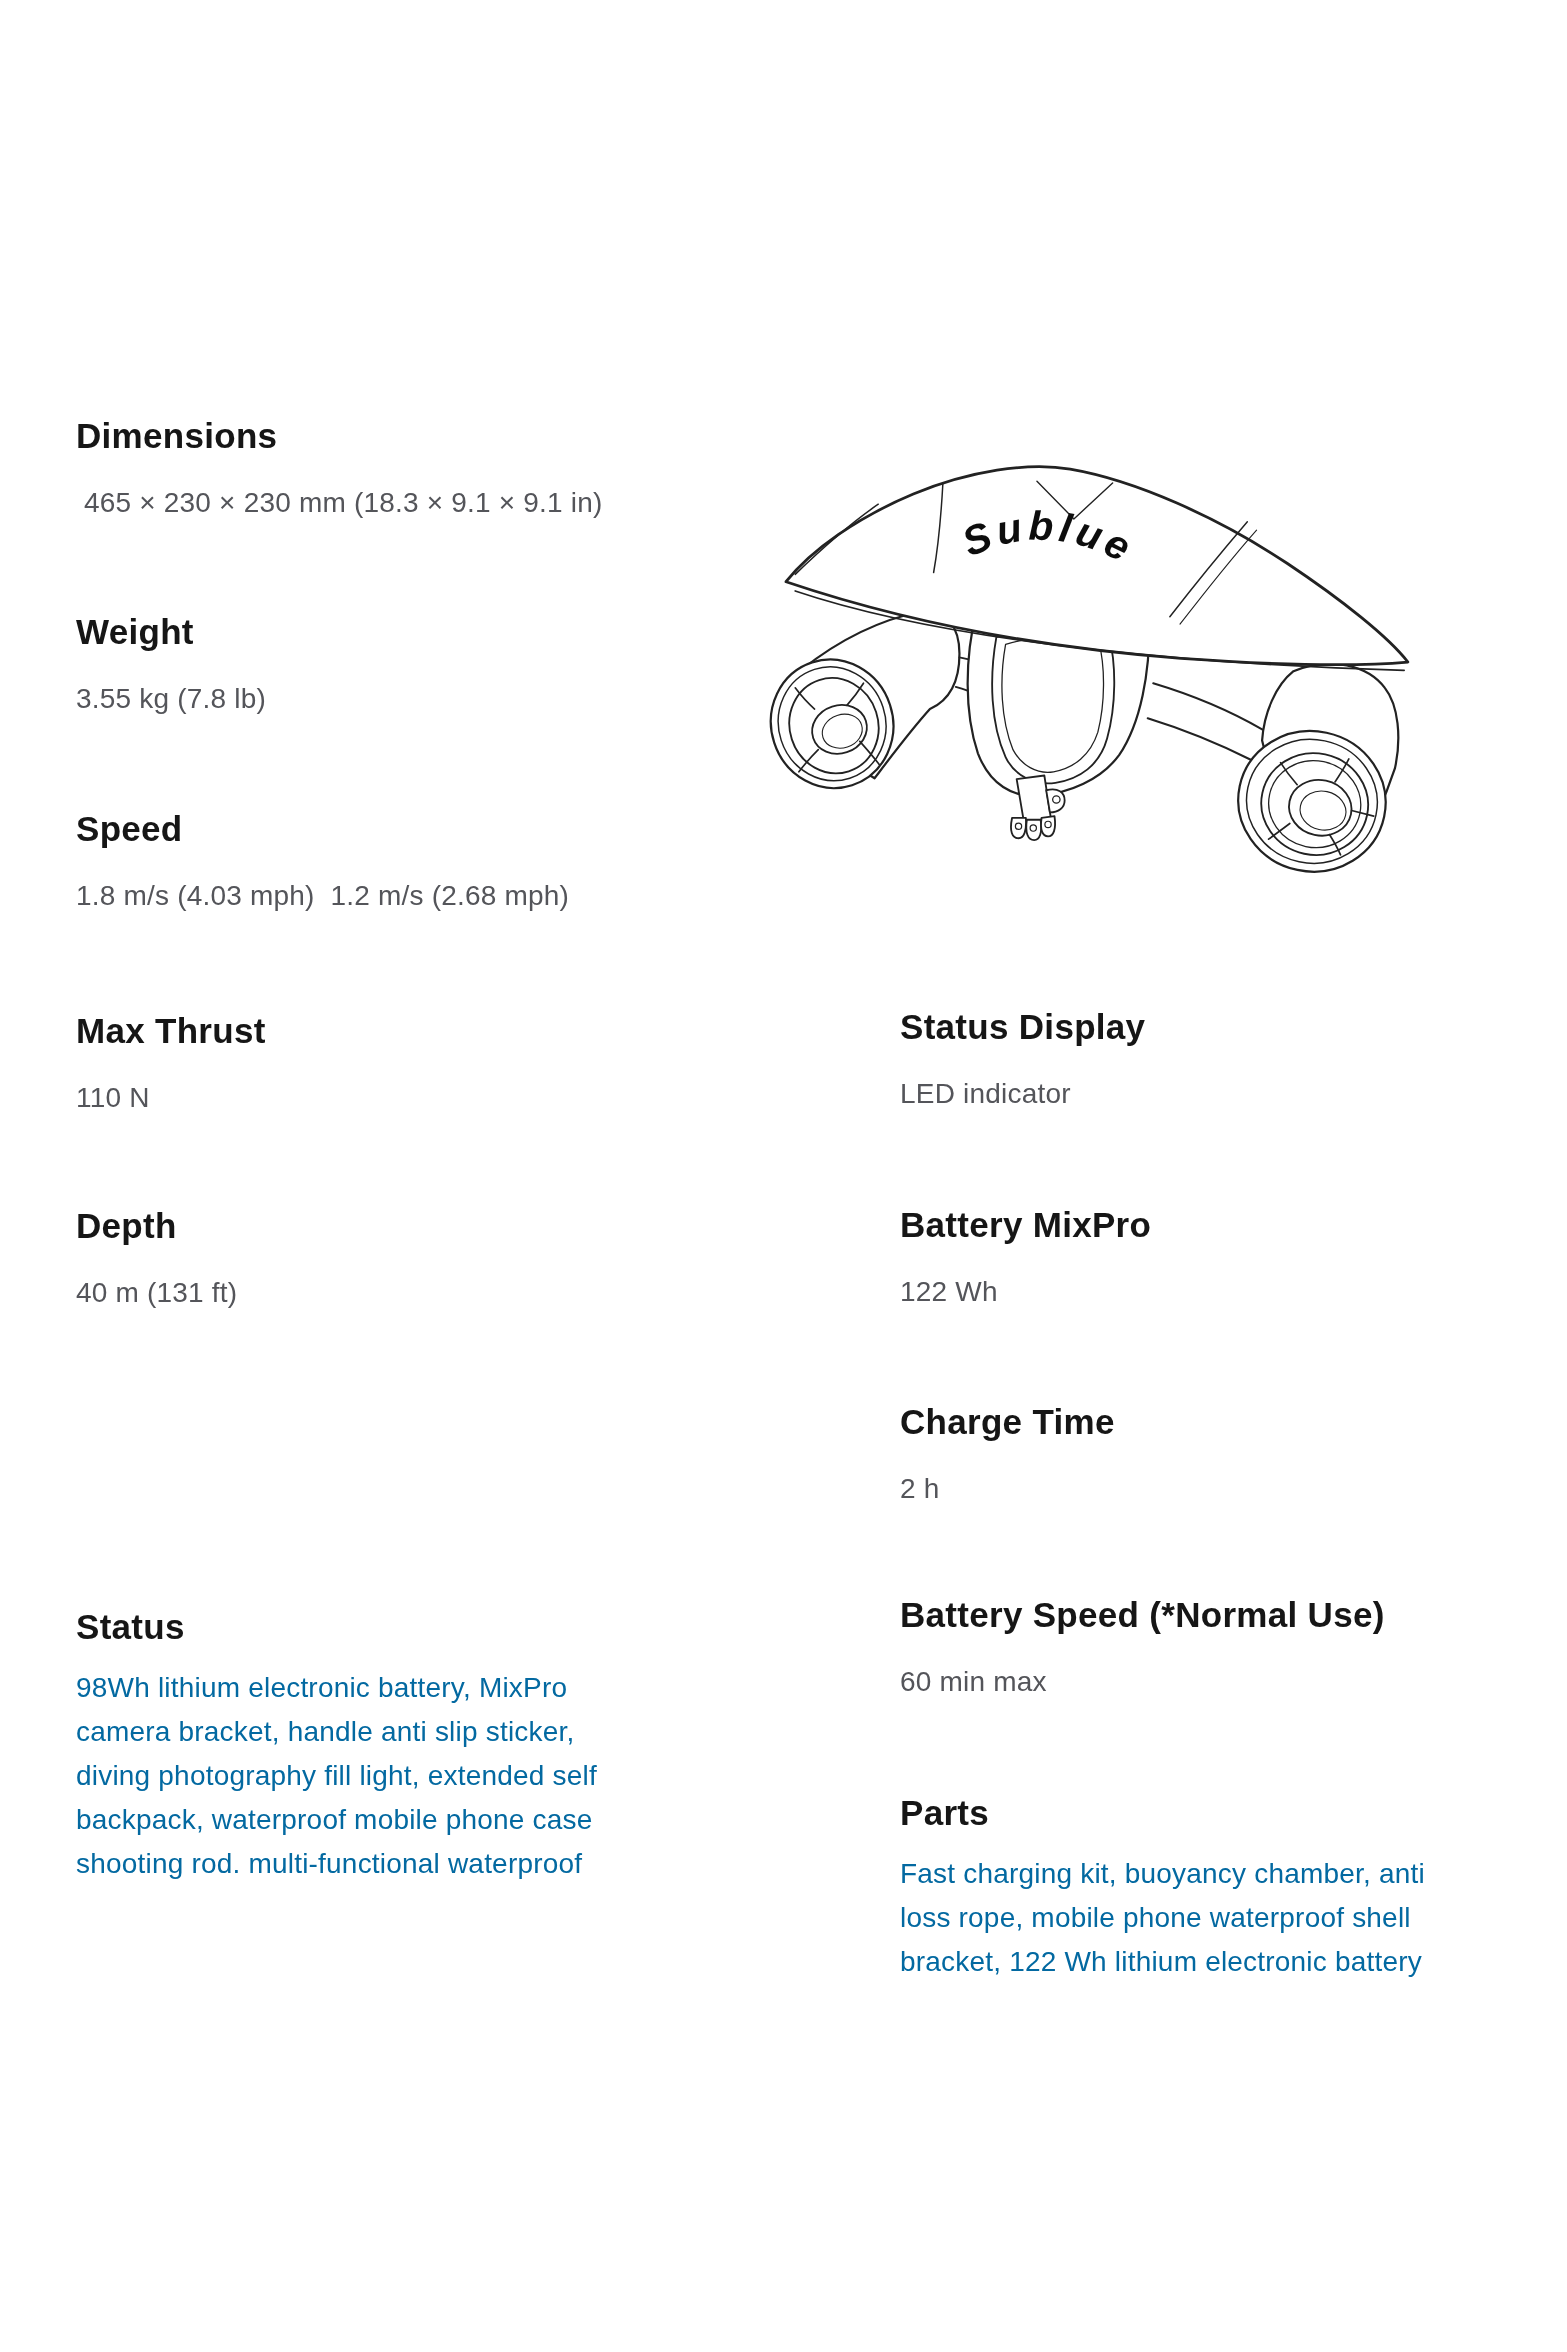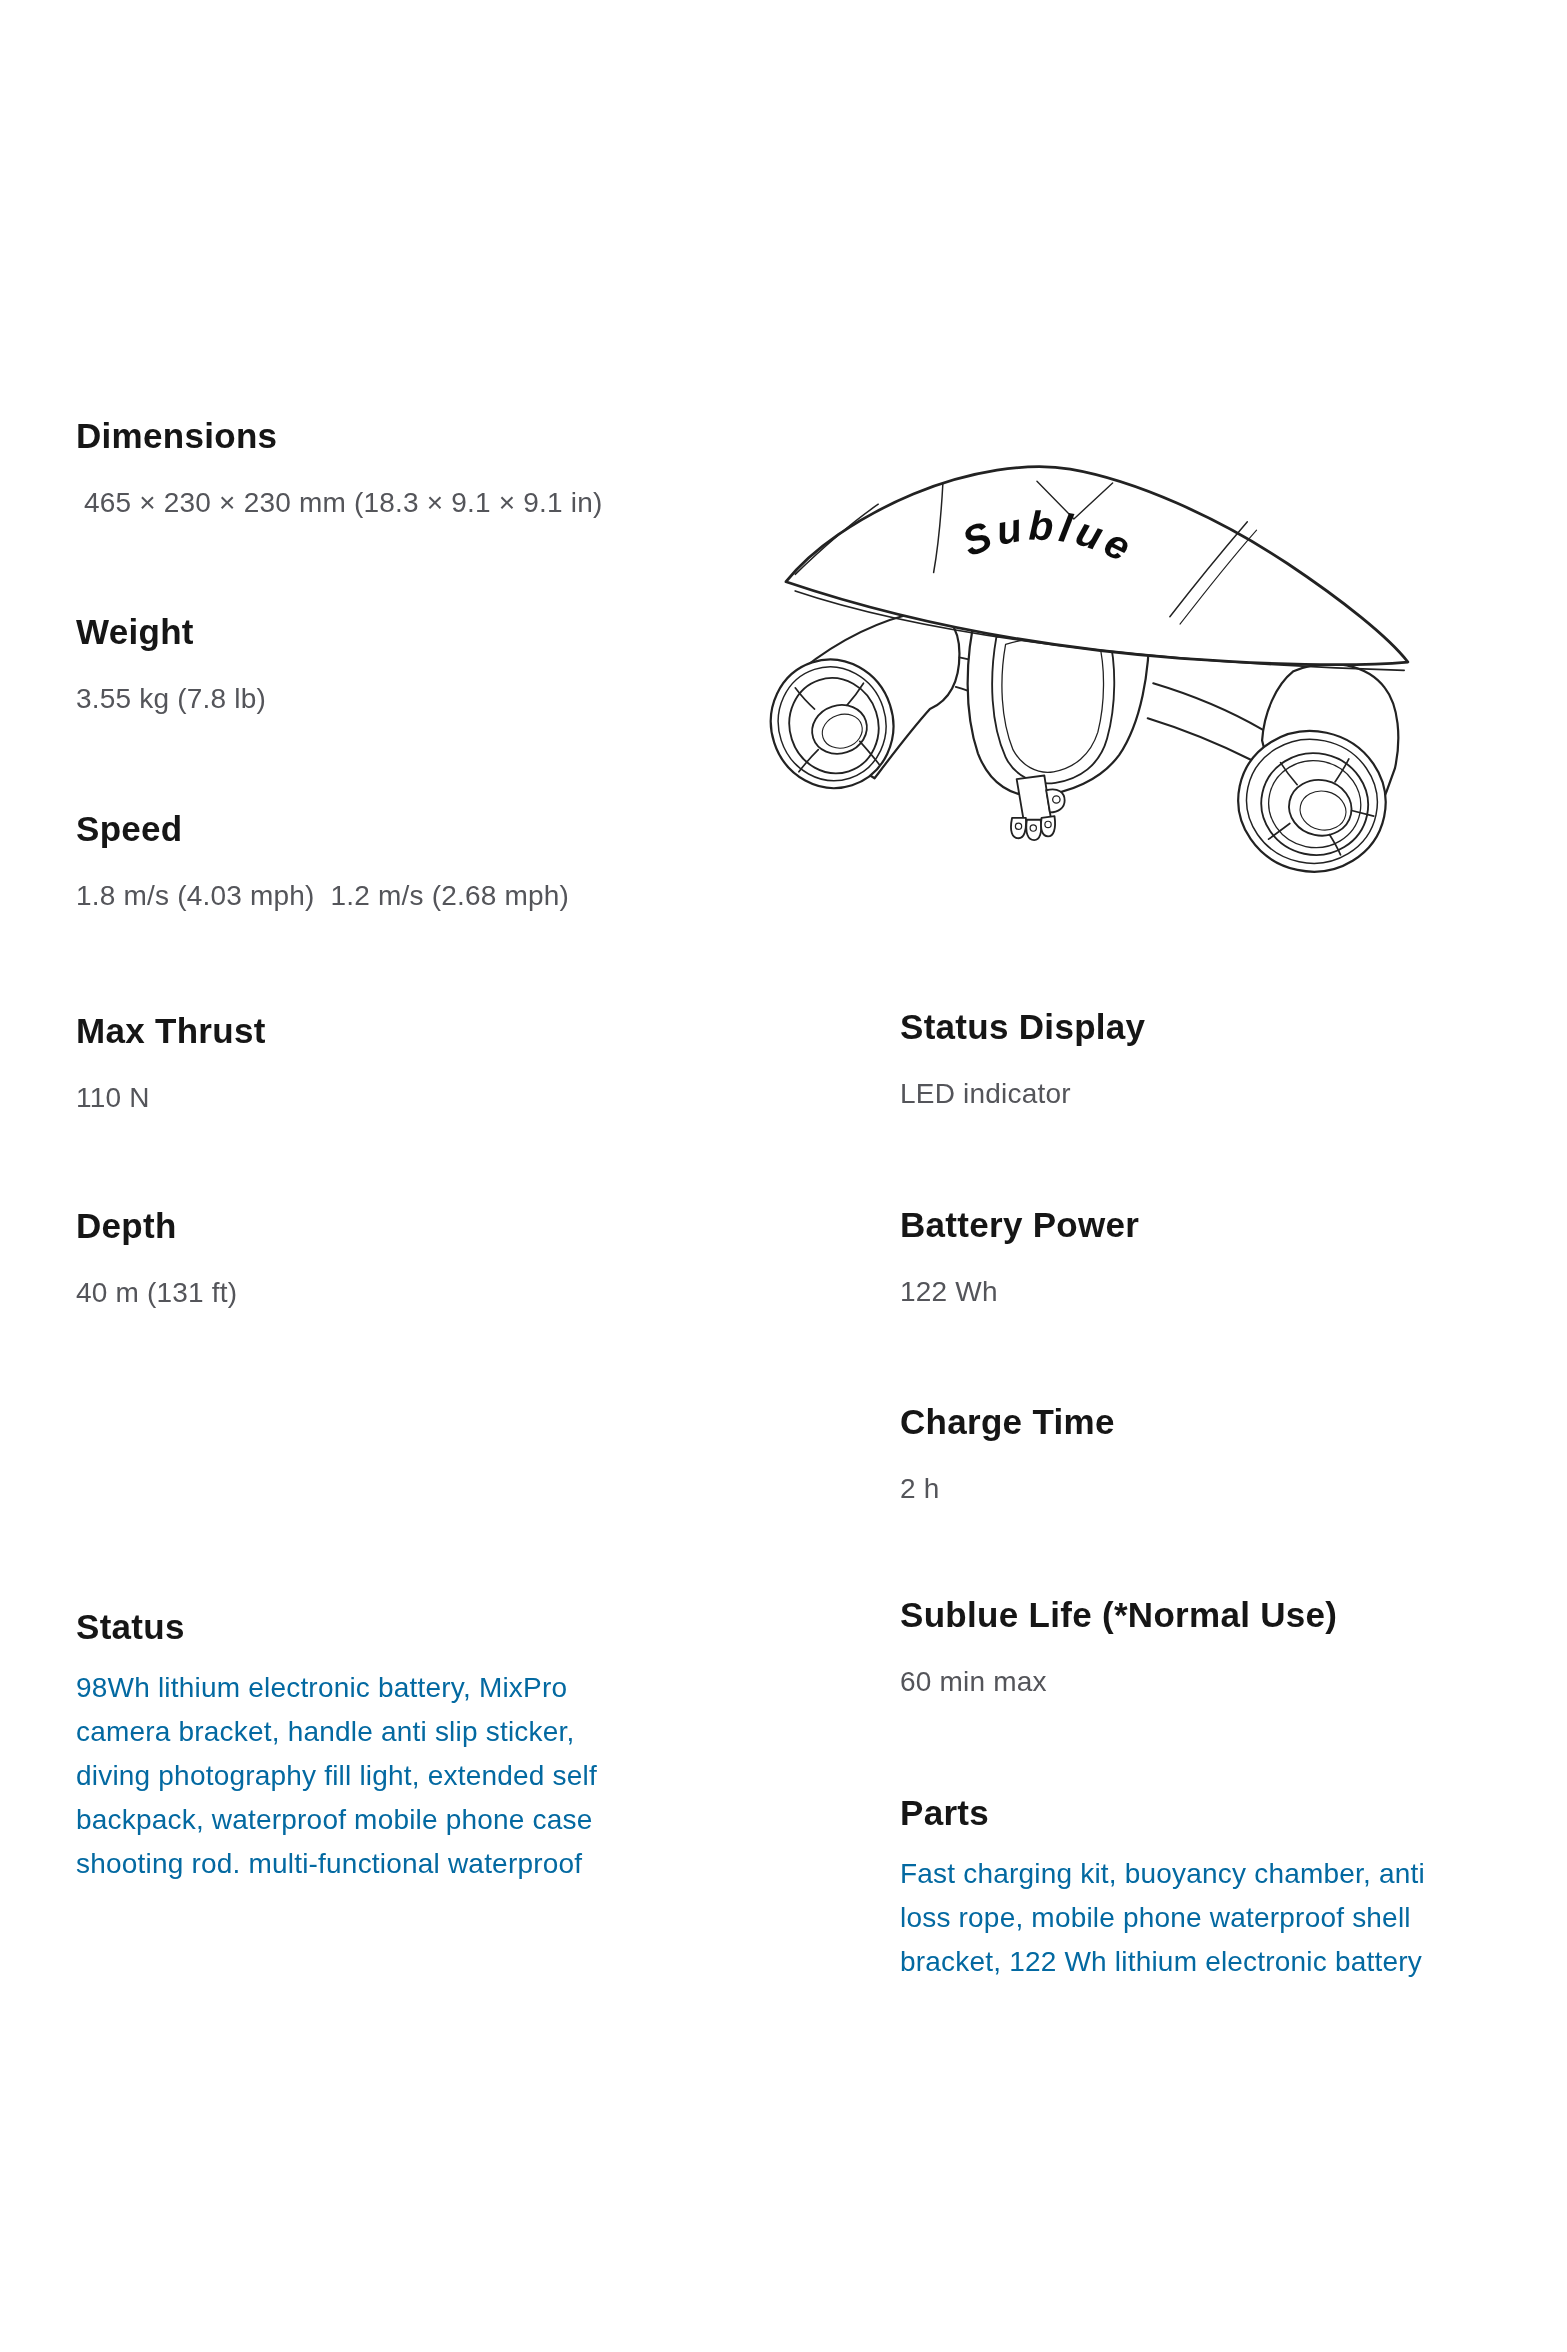--- a/index.html
+++ b/index.html
@@ -82,31 +82,31 @@
       <span>shooting rod. multi-functional waterproof</span>
     </p>
   </div>
 
   <div class="spec" style="left:900px; top:1006px;">
     <h2>Status Display</h2>
     <p class="value">LED indicator</p>
   </div>
 
   <div class="spec" style="left:900px; top:1204px;">
-    <h2>Battery Power</h2>
+    <h2>Battery MixPro</h2>
     <p class="value">122 Wh</p>
   </div>
 
   <div class="spec" style="left:900px; top:1401px;">
     <h2>Charge Time</h2>
     <p class="value">2 h</p>
   </div>
 
   <div class="spec" style="left:900px; top:1594px;">
-    <h2>Sublue Life (*Normal Use)</h2>
+    <h2>Battery Speed (*Normal Use)</h2>
     <p class="value">60 min max</p>
   </div>
 
   <div class="spec" style="left:900px; top:1792px;">
     <h2>Parts</h2>
     <p class="value-lines">
       <span>Fast charging kit, buoyancy chamber, anti</span>
       <span>loss rope, mobile phone waterproof shell</span>
       <span>bracket, 122 Wh lithium electronic battery</span>
     </p>

